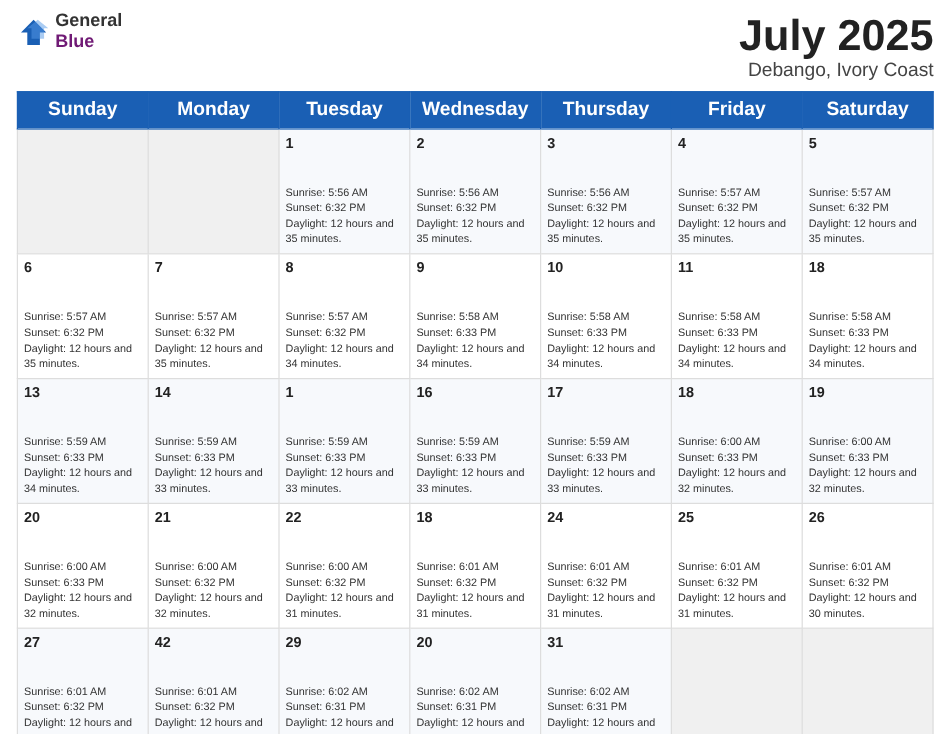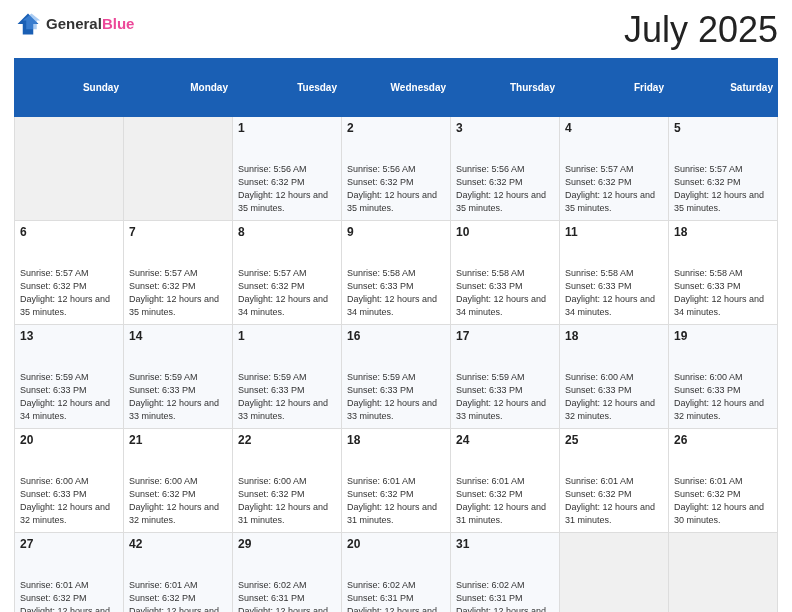--- a/index.html
+++ b/index.html
@@ -21,62 +21,62 @@
       align-items: flex-start;
       margin-bottom: 8px;
     }
     .logo {
       display: flex;
       align-items: center;
       gap: 4px;
     }
     .logo-text {
       display: flex;
-      flex-direction: row;
+      flex-direction: column;
       line-height: 1.1;
     }
     .logo-general {
       font-size: 15px;
       font-weight: bold;
       color: #333;
     }
     .logo-blue {
       font-size: 15px;
       font-weight: bold;
-      color: #ec4899;
+      color: #701a75;
     }
     .logo-icon {
       width: 28px;
       height: 28px;
     }
     .title-block {
       text-align: right;
     }
     .month-title {
       font-size: 36px;
-      font-weight: normal;
+      font-weight: bold;
       color: #222;
       line-height: 1.1;
     }
     .location-title {
       font-size: 16px;
       color: #444;
     }
     .calendar {
       width: 100%;
       border-collapse: collapse;
       border: 1px solid #ccc;
     }
     .calendar th {
       background: #1a5fb4;
       color: #fff;
-      font-size: 10px;
-      font-weight: bold;
-      padding: 23px 4px;
-      text-align: right;
+      font-size: 16px;
+      font-weight: bold;
+      padding: 6px 4px;
+      text-align: center;
       border: 1px solid #1a5fb4;
     }
     .calendar td {
       width: 14.28%;
       vertical-align: top;
       padding: 4px 5px 5px 5px;
       border: 1px solid #ddd;
       font-size: 9.5px;
       color: #333;
       background: #fff;
@@ -116,20 +116,21 @@
         <polygon points="16,4 28,16 22,16 22,28 10,28 10,16 4,16" fill="#1a5fb4"></polygon>
         <polygon points="20,4 30,12 26,12 26,22 14,22 14,12 10,12" fill="#5599e8" opacity="0.5"></polygon>
       </svg>
       <div class="logo-text">
         <span class="logo-general">General</span>
         <span class="logo-blue">Blue</span>
       </div>
     </div>
     <div class="title-block">
       <div class="month-title">July 2025</div>
+      <div class="location-title">Debango, Ivory Coast</div>
     </div>
   </div>
 
   <table class="calendar">
     <thead>
       <tr id="header-row">
           <th>Sunday</th>
           <th>Monday</th>
           <th>Tuesday</th>
           <th>Wednesday</th>

